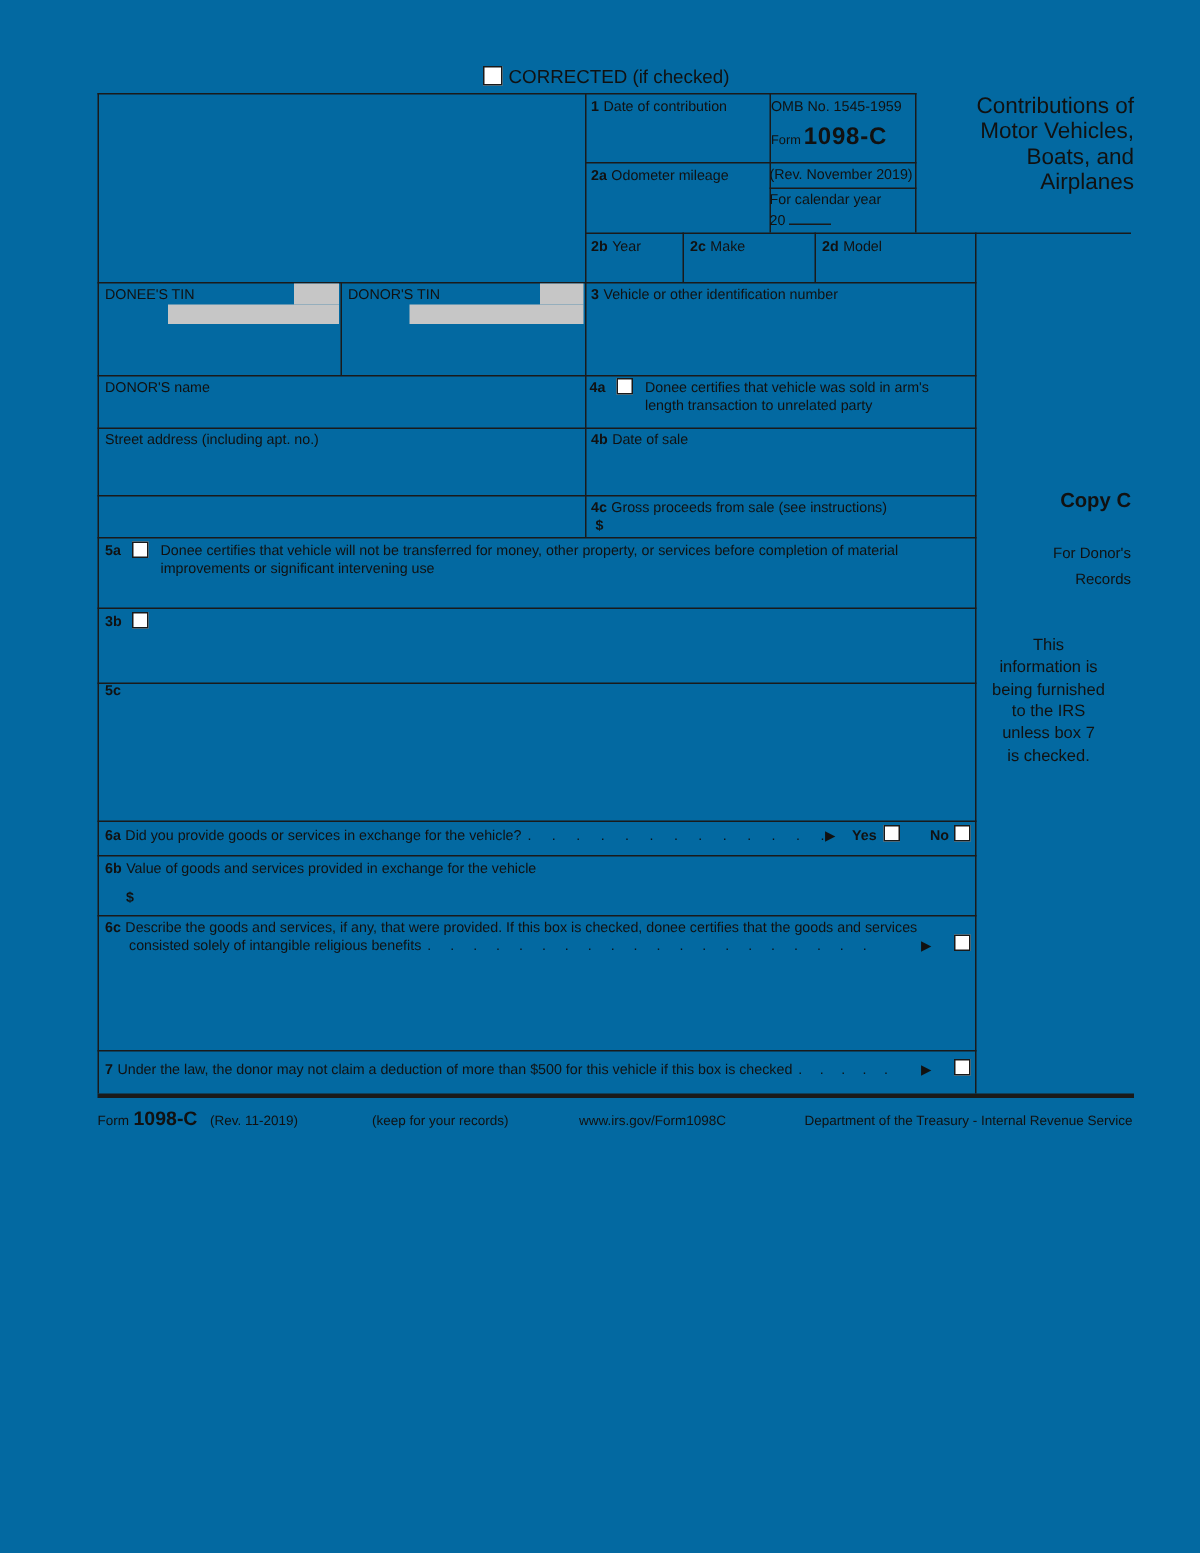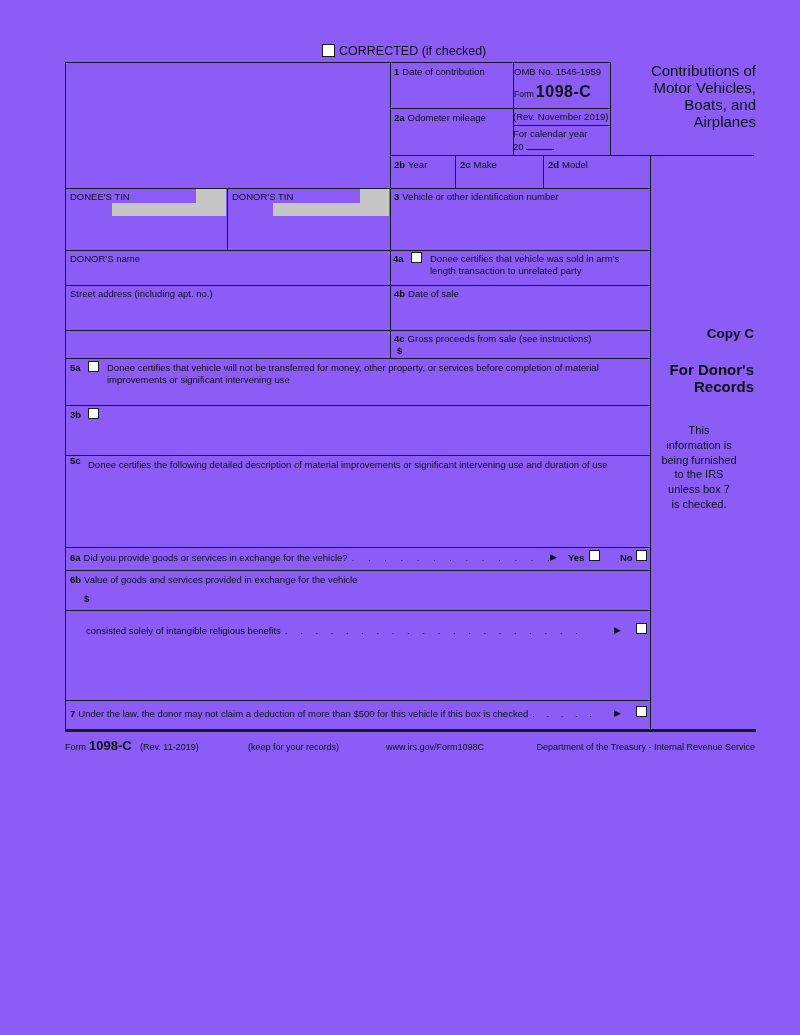--- a/index.html
+++ b/index.html
@@ -1,35 +1,35 @@
 <!DOCTYPE html>
 <html><head>
 <meta charset="utf-8">
 <style>
   * { margin:0; padding:0; box-sizing:border-box; }
   body { background:#ffffff; width:800px; height:1035px; position:relative;
          font-family:"Liberation Sans","DejaVu Sans",sans-serif; color:#111; }
-  .page { position:absolute; left:0; top:0; width:800px; height:1035px; background:#8b5cf6; }
+  .page { position:absolute; left:0; top:0; width:800px; height:1035px; background:#0369a1; }
   .hl, .vl { position:absolute; background:#1a1a1a; }
   .t  { position:absolute; font-size:9.5px; line-height:1.25; color:#111; }
   .num { font-weight:bold; margin-right:3px; }
   .pre { white-space:pre-line; }
   .cb { position:absolute; width:11px; height:11px; border:1.2px solid #1a1a1a; background:#fff; }
   .cb-lg { width:13px; height:13px; }
   .shade { position:absolute; background:#c6c6c6; }
   .dots1 { word-spacing:11px; margin-left:4px; }
   .dots2 { word-spacing:10px; margin-left:4px; }
   .dots3 { word-spacing:9px; margin-left:4px; }
   .arrow { position:absolute; font-size:9px; }
   .title { position:absolute; right:44px; top:62px; width:170px; text-align:right;
            font-weight:normal; font-size:15px; line-height:17px; white-space:pre-line; }
   .copyc { position:absolute; right:46px; top:326px; width:120px; text-align:right;
            font-weight:bold; font-size:13.5px; }
   .forrec { position:absolute; right:46px; top:361px; width:120px; text-align:right;
-            font-weight:bold; font-size:15px; line-height:17px; white-space:pre-line; }
+            font-weight:normal; font-size:10px; line-height:17px; white-space:pre-line; }
   .note { position:absolute; right:46px; top:423px; width:110px; text-align:center;
           font-size:11px; line-height:14.8px; white-space:pre-line; }
   .blank { display:inline-block; width:28px; height:10px; border-bottom:1px solid #1a1a1a; }
   .corrected { position:absolute; left:339px; top:44px; font-size:12.5px; }
   .omb-c { text-align:left; }
   .bigform { font-weight:bold; font-size:16px; letter-spacing:0.5px; }
   .formword { font-size:8.5px; margin-right:2px; }
   .footword { font-size:9px; }
   .footnum { font-weight:bold; font-size:13px; }
 </style>
@@ -122,36 +122,38 @@
 
   <span class="num t" style="left:70px;top:362px">5a</span>
   <span class="cb" style="left:88px;top:361px"></span>
   <div class="t pre" style="left:107px;top:362px;width:540px">Donee certifies that vehicle will not be transferred for money, other property, or services before completion of material
 improvements or significant intervening use</div>
 
   <span class="num t" style="left:70px;top:409px">3b</span>
   <span class="cb" style="left:88px;top:408px"></span>
 
   <span class="num t" style="left:70px;top:455px">5c</span>
-  <div class="t" style="left:88px;top:459px;width:550px">Donee certifies the following detailed description of material improvements or significant intervening use and duration of use</div>
 
   <div class="t" style="left:70px;top:552px">
     <span class="num">6a</span><span>Did you provide goods or services in exchange for the vehicle?</span><span class="dots1">. . . . . . . . . . . . .</span>
   </div>
   <span class="arrow" style="left:550px;top:552px">▶</span>
   <span class="t num" style="left:568px;top:552px">Yes</span>
   <span class="cb" style="left:589px;top:550px"></span>
   <span class="t num" style="left:620px;top:552px">No</span>
   <span class="cb" style="left:636px;top:550px"></span>
 
   <div class="t" style="left:70px;top:574px">
     <span class="num">6b</span><span>Value of goods and services provided in exchange for the vehicle</span>
   </div>
   <span class="t num" style="left:84px;top:593px">$</span>
 
+  <div class="t" style="left:70px;top:613px">
+    <span class="num">6c</span><span>Describe the goods and services, if any, that were provided. If this box is checked, donee certifies that the goods and services</span>
+  </div>
   <div class="t" style="left:86px;top:625px;width:540px">
     <span>consisted solely of intangible religious benefits</span><span class="dots2">. . . . . . . . . . . . . . . . . . . .</span>
   </div>
   <span class="arrow" style="left:614px;top:625px">▶</span>
   <span class="cb" style="left:636px;top:623px"></span>
 
   <div class="t" style="left:70px;top:708px">
     <span class="num">7</span><span>Under the law, the donor may not claim a deduction of more than $500 for this vehicle if this box is checked</span><span class="dots3">. . . . .</span>
   </div>
   <span class="arrow" style="left:614px;top:708px">▶</span>

